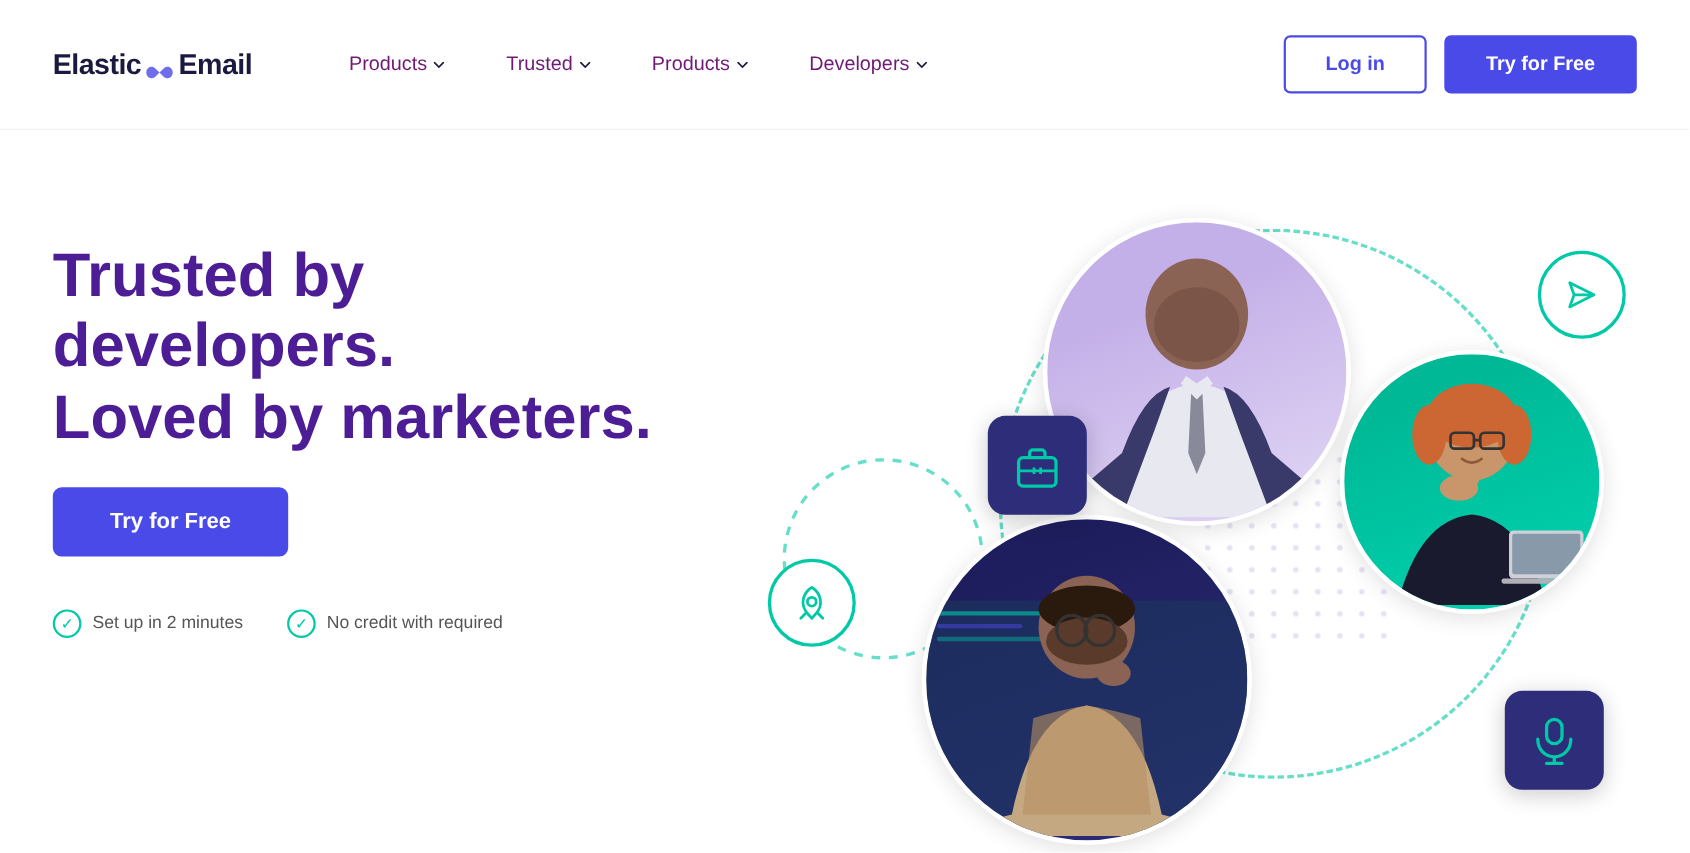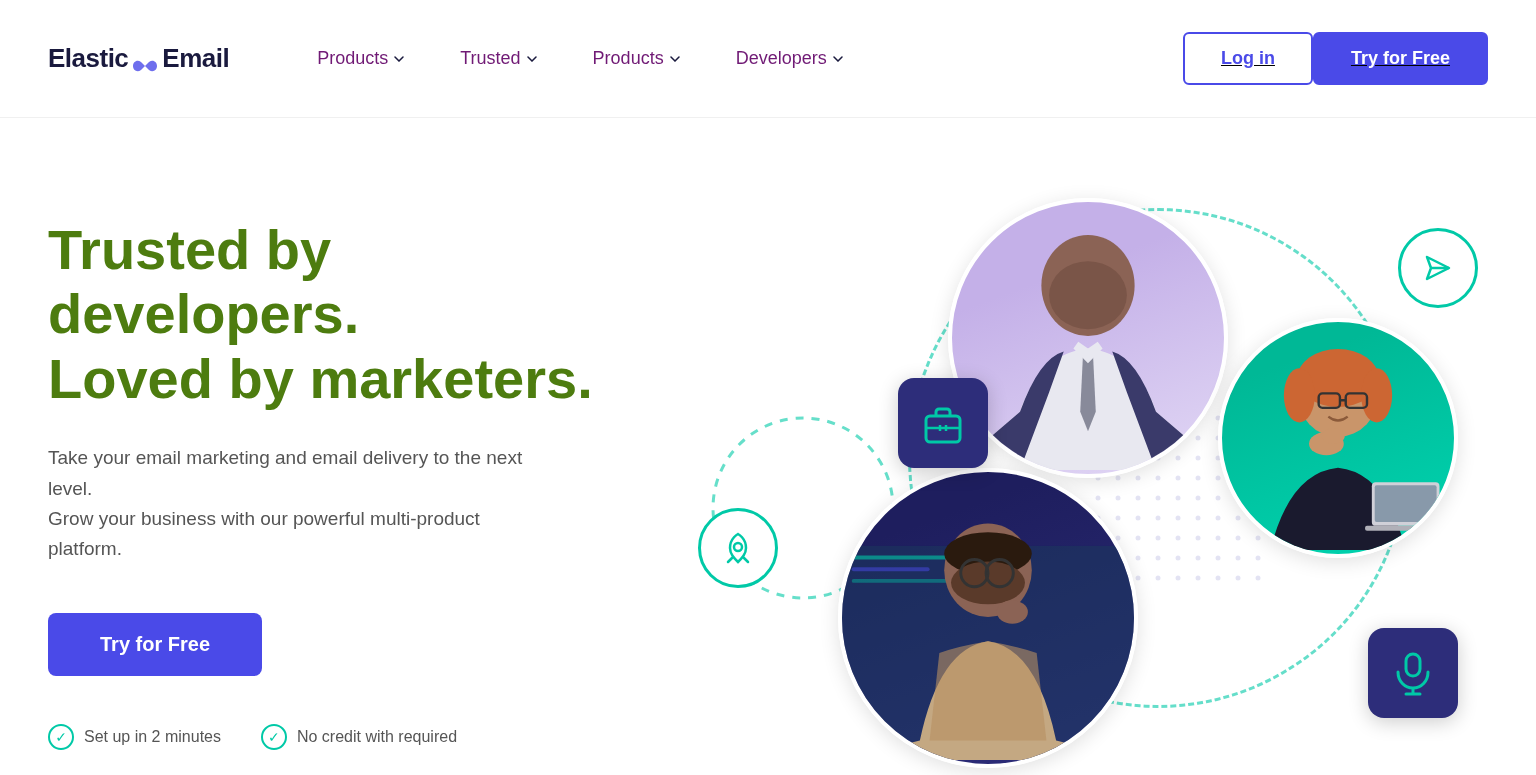--- a/index.html
+++ b/index.html
@@ -52,21 +52,21 @@
       font-weight: 500;
     }
     .nav-chevron {
       width: 10px;
       height: 6px;
       display: inline-block;
     }
     .nav-actions {
       display: flex;
       align-items: flex-end;
-      text-decoration: underline;
+      gap: 16px;
     }
     .btn-login {
       padding: 14px 36px;
       border: 2px solid #4a4ae8;
       border-radius: 6px;
       background: #fff;
       color: #4a4ae8;
       font-size: 18px;
       font-weight: 600;
       cursor: pointer;
@@ -91,21 +91,21 @@
       height: 675px;
       overflow: hidden;
     }
     .hero-left {
       flex: 0 0 600px;
       padding-top: 40px;
     }
     .hero-title {
       font-size: 56px;
       font-weight: 800;
-      color: #4d7c0f;
+      color: #4c1d95;
       line-height: 1.15;
       margin-bottom: 32px;
     }
     .hero-subtitle {
       font-size: 19px;
       color: #555;
       line-height: 1.6;
       margin-bottom: 48px;
       max-width: 500px;
     }
@@ -280,24 +280,20 @@
     <button class="btn-try">Try for Free</button>
   </div>
 </nav>
 
 <section class="hero">
   <div class="hero-left">
     <h1 class="hero-title">
       <span>Trusted by developers.</span><br>
       <span>Loved by marketers.</span>
     </h1>
-    <p class="hero-subtitle">
-      <span>Take your email marketing and email delivery to the next level.</span><br>
-      <span>Grow your business with our powerful multi-product platform.</span>
-    </p>
     <button class="btn-hero-try">Try for Free</button>
     <div class="hero-badges">
       <div class="hero-badge">
         <div class="check-circle">✓</div>
         <span>Set up in 2 minutes</span>
       </div>
       <div class="hero-badge">
         <div class="check-circle">✓</div>
         <span>No credit with required</span>
       </div>

